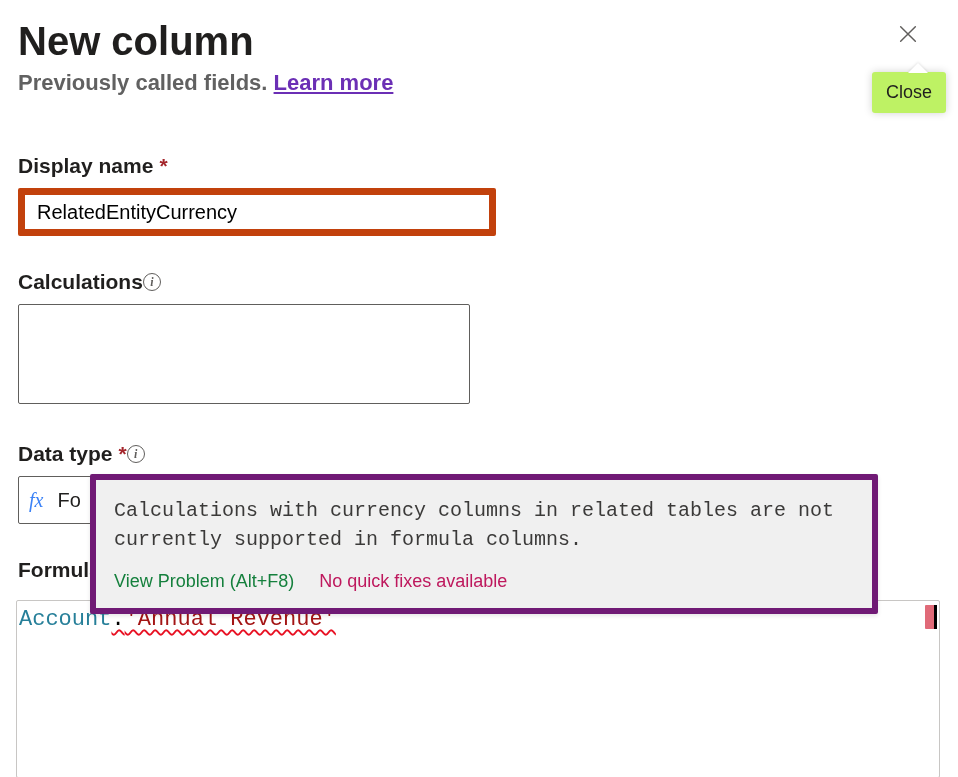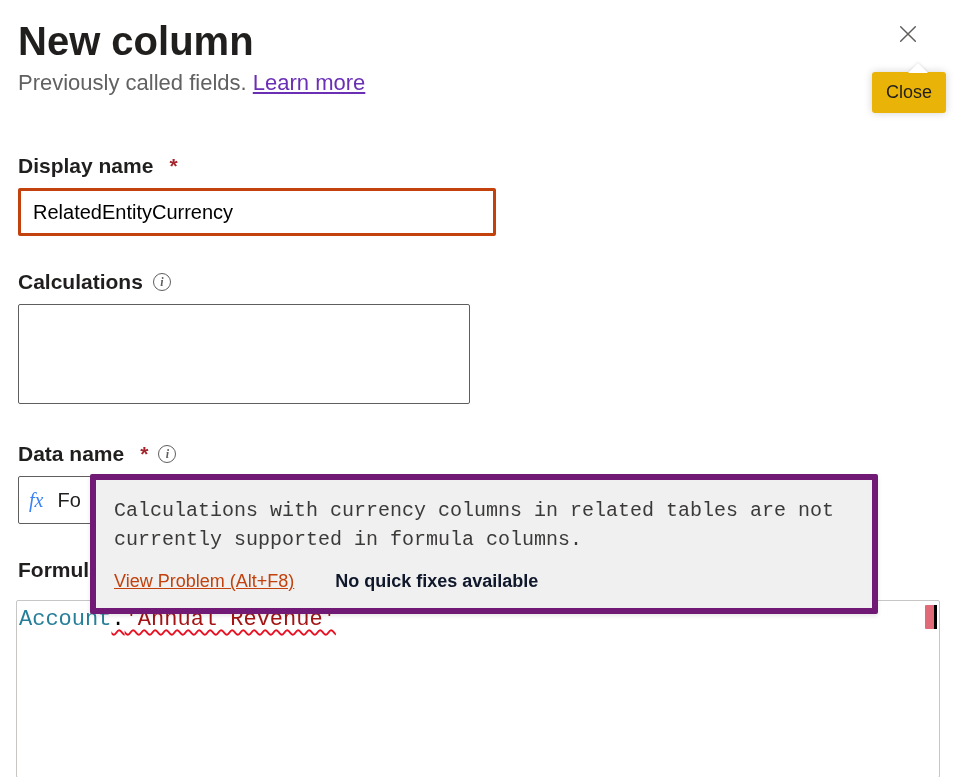--- a/index.html
+++ b/index.html
@@ -18,20 +18,21 @@
     font-size:40px;
     font-weight:600;
     margin:0 0 6px 0;
     line-height:1.15;
   }
 
   .subtitle-line {
     margin:0 0 58px 0;
     font-size:22px;
     color:#616161;
+    font-weight:bold;
   }
   .subtitle-line a {
     color:#6b2fb5;
     text-decoration:underline;
   }
 
   
   .close-x {
     position:absolute;
     top:18px;
@@ -44,21 +45,21 @@
     cursor:pointer;
     color:#605e5c;
   }
   .close-x svg { width:22px; height:22px; }
 
   
   .close-tooltip {
     position:absolute;
     top:72px;
     right:12px;
-    background:#eab308;
+    background:#bef264;
     border-radius:3px;
     padding:10px 14px 10px 14px;
     font-size:18px;
     color:#201f1e;
     box-shadow: 0 0 8px rgba(0,0,0,.18);
   }
   .close-tooltip::before {
     content:"";
     position:absolute;
     top:-9px;
@@ -70,42 +71,41 @@
     filter: drop-shadow(0 -1px 1px rgba(0,0,0,.10));
   }
 
   
   .field-label {
     font-size:21px;
     font-weight:600;
     margin:0 0 10px 0;
     display:flex;
     align-items:center;
-    gap:10px;
   }
   .required-star { color:#a4262c; font-weight:600; margin-left:6px; }
 
   .info-icon {
     width:18px; height:18px;
     border:1.5px solid #605e5c;
     border-radius:50%;
     display:inline-flex;
     align-items:center; justify-content:center;
     font-family: Georgia, serif;
     font-style:italic;
     font-size:12px;
     color:#605e5c;
     line-height:1;
   }
 
   
   .text-input {
     width:478px;
     height:48px;
-    border:3px solid #c2410c;
+    border:7px solid #c2410c;
     border-radius:2px;
     padding:0 12px;
     font-size:20px;
     font-family:inherit;
   }
 
   
   .textarea {
     width:452px;
     height:100px;
@@ -153,22 +153,22 @@
     line-height:1.45;
     color:#3b3a39;
     padding:16px 18px 14px 18px;
     box-shadow: 0 2px 4px rgba(0,0,0,.10);
   }
   .error-popover .links {
     margin-top:14px;
     font-family: "Segoe UI", sans-serif;
     font-size:18px;
   }
-  .error-popover .links .vp { color:#c2410c; margin-right:36px; cursor:pointer;text-decoration:underline; }
-  .error-popover .links .nq { color:#0f172a;font-weight:bold; }
+  .error-popover .links .vp { color:#15803d; margin-right:20px; cursor:pointer; }
+  .error-popover .links .nq { color:#be185d; }
 
   
   .formula-area {
     position:relative;
     margin-top:18px;
     width:924px;
     left:-2px;
   }
   .formula-editor {
     border:1px solid #c8c6c4;
@@ -240,21 +240,21 @@
 <div class="section">
   <div class="field-label">
     <span>Calculations</span>
     <span class="info-icon">i</span>
   </div>
   <textarea class="textarea" style=""></textarea>
 </div>
 
 <div class="section">
   <div class="field-label">
-    <span>Data name</span>
+    <span>Data type</span>
       <span class="required-star">*</span>
     <span class="info-icon">i</span>
   </div>
   <div class="select-box">
     <span class="fx">fx</span>
     <span>Fo</span>
   </div>
 </div>
 
 <div class="section formula-section">

